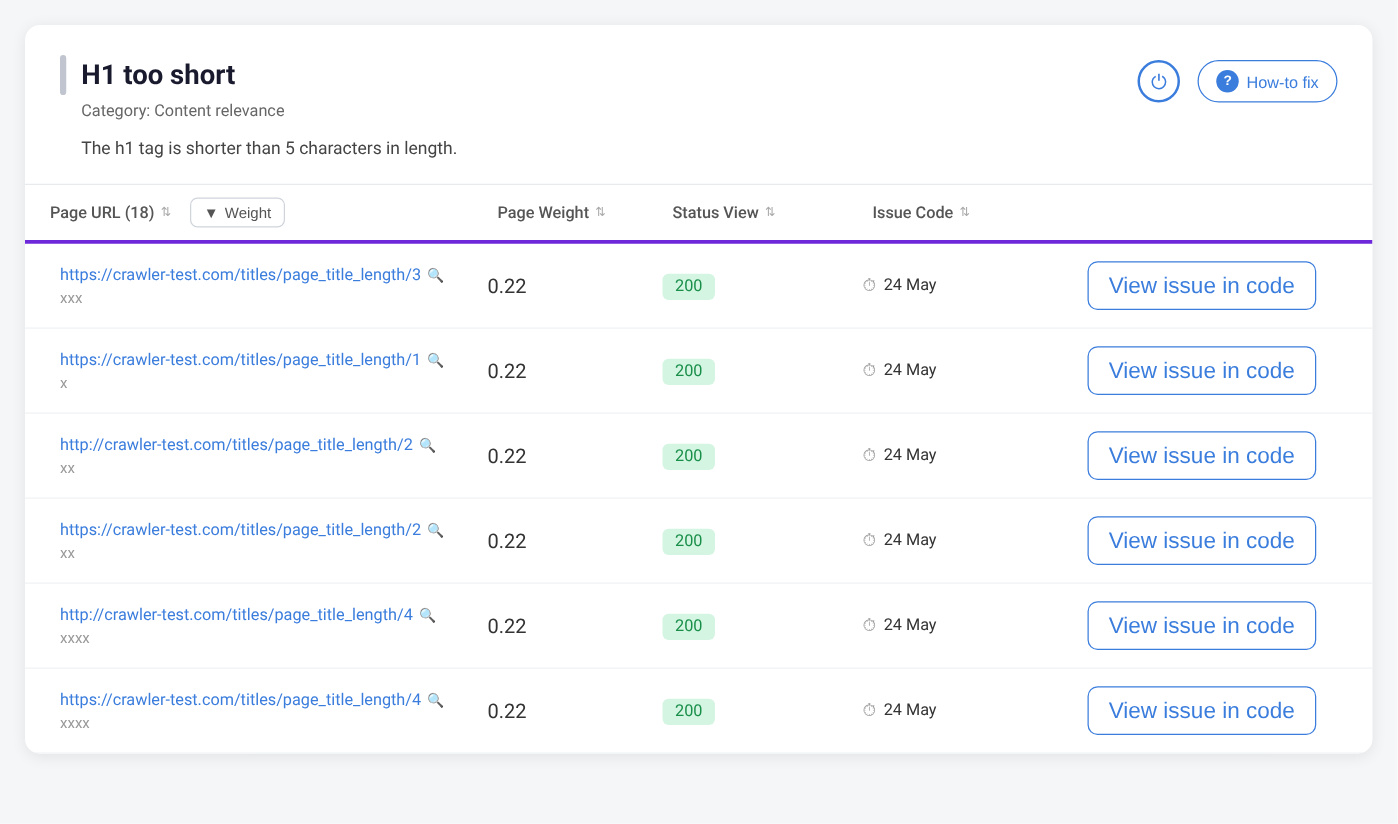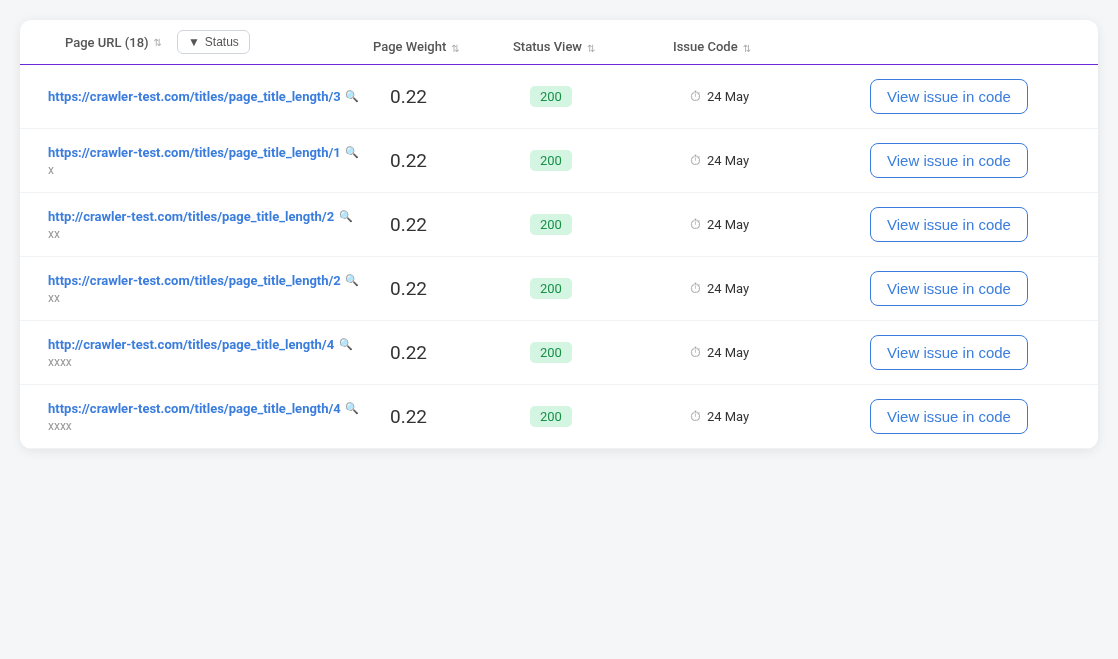--- a/index.html
+++ b/index.html
@@ -73,30 +73,30 @@
       border-radius: 20px;
       background: #fff;
       color: #3b7ddd;
       font-size: 13px;
       font-weight: 500;
       cursor: pointer;
     }
     .table-header {
       display: grid;
       grid-template-columns: 1fr 140px 160px 180px 200px;
-      padding: 10px 45px;
-      background: #fff;
-      border-bottom: 1px solid #6d28d9;
+      padding: 10px 20px;
+      background: #fff;
+      border-bottom: 3px solid #6d28d9;
     }
     .col-header {
       font-size: 13px;
       color: #555;
       font-weight: 500;
       display: flex;
-      align-items: flex-end;
+      align-items: center;
       gap: 5px;
     }
     .col-header .sort-icon {
       color: #aaa;
       font-size: 10px;
     }
     .filter-btn {
       display: flex;
       align-items: center;
       gap: 5px;
@@ -125,32 +125,31 @@
       flex-direction: column;
       gap: 3px;
     }
     .url-link {
       color: #3b7ddd;
       font-size: 13px;
       text-decoration: none;
       display: flex;
       align-items: center;
       gap: 5px;
-      font-weight: bold;
     }
     .search-icon {
       color: #999;
       font-size: 11px;
     }
     .url-preview {
       font-size: 12px;
       color: #999;
     }
     .page-weight {
-      font-size: 19px;
+      font-size: 16px;
       color: #333;
     }
     .status-badge {
       display: inline-flex;
       align-items: center;
       justify-content: center;
       padding: 3px 10px;
       border-radius: 5px;
       font-size: 13px;
       font-weight: 400;
@@ -169,21 +168,21 @@
     .date-icon {
       color: #999;
       font-size: 14px;
     }
     .view-btn {
       padding: 8px 16px;
       border: 1.5px solid #3b7ddd;
       border-radius: 8px;
       background: #fff;
       color: #3b7ddd;
-      font-size: 15px;
+      font-size: 18px;
       font-weight: 500;
       cursor: pointer;
       white-space: nowrap;
     }
     
     .power-circle {
       width: 34px;
       height: 34px;
       border-radius: 50%;
       border: 2px solid #3b7ddd;
@@ -205,28 +204,47 @@
       justify-content: center;
       font-size: 11px;
       font-weight: 700;
     }
   </style>
 </head>
 <body>
 
 <div class="card">
 
+  <div class="header">
+    <div class="header-left">
+      <div class="title-row">
+        <div class="title-bar"></div>
+        <h1 class="title-text">H1 too short</h1>
+      </div>
+      <p class="category-text">Category: Content relevance</p>
+      <p class="description-text">The h1 tag is shorter than 5 characters in length.</p>
+    </div>
+    <div class="header-right">
+      <div class="power-circle">
+        ⏻
+      </div>
+      <button class="how-to-fix-btn">
+        <div class="help-circle">?</div>
+        <span>How-to fix</span>
+      </button>
+    </div>
+  </div>
 
   <div class="table-header">
     <div class="url-col-header col-header">
       <span>Page URL (18)</span>
       <span class="sort-icon">⇅</span>
       <button class="filter-btn">
         <span>▼</span>
-        <span>Status</span>
+        <span>Weight</span>
       </button>
     </div>
     <div class="col-header">
       <span>Page Weight</span>
       <span class="sort-icon">⇅</span>
     </div>
     <div class="col-header">
       <span>Status View</span>
       <span class="sort-icon">⇅</span>
     </div>
@@ -237,20 +255,21 @@
     <div class="col-header"></div>
   </div>
 
   <div id="table-body">
   <div class="table-row">
       <div class="url-cell">
         <a class="url-link" href="#">
           https://crawler-test.com/titles/page_title_length/3
           <span class="search-icon">🔍</span>
         </a>
+        <span class="url-preview">xxx</span>
       </div>
       <div class="page-weight">0.22</div>
       <div>
         <span class="status-badge status-200">200</span>
       </div>
       <div class="date-cell">
         <span class="date-icon">⏱</span>
         <span>24 May</span>
       </div>
       <div>

